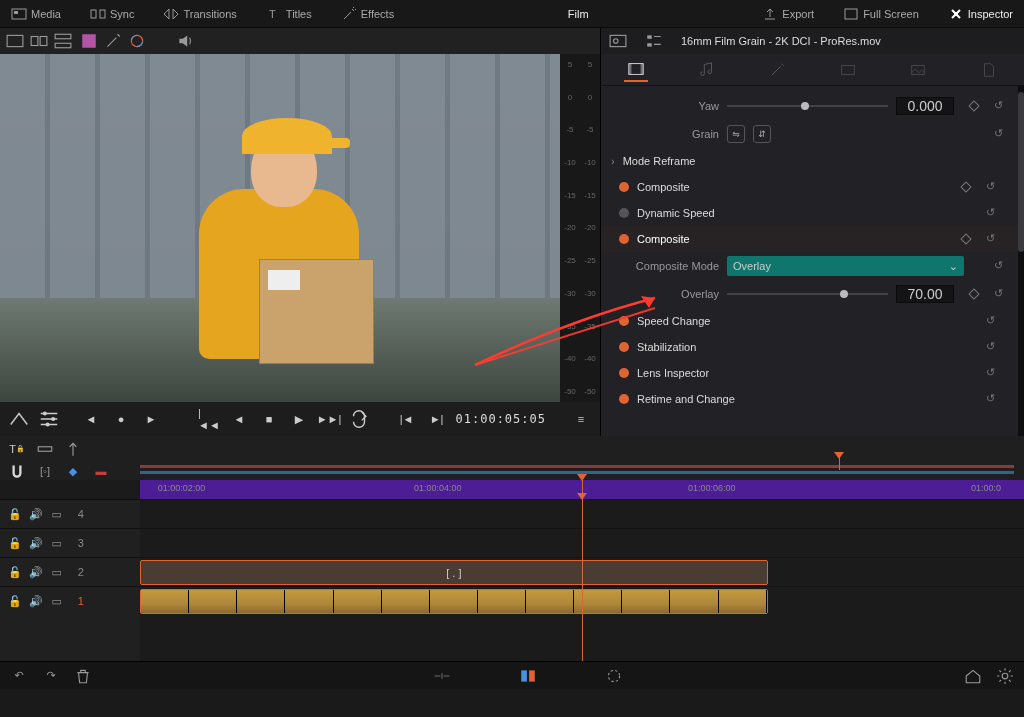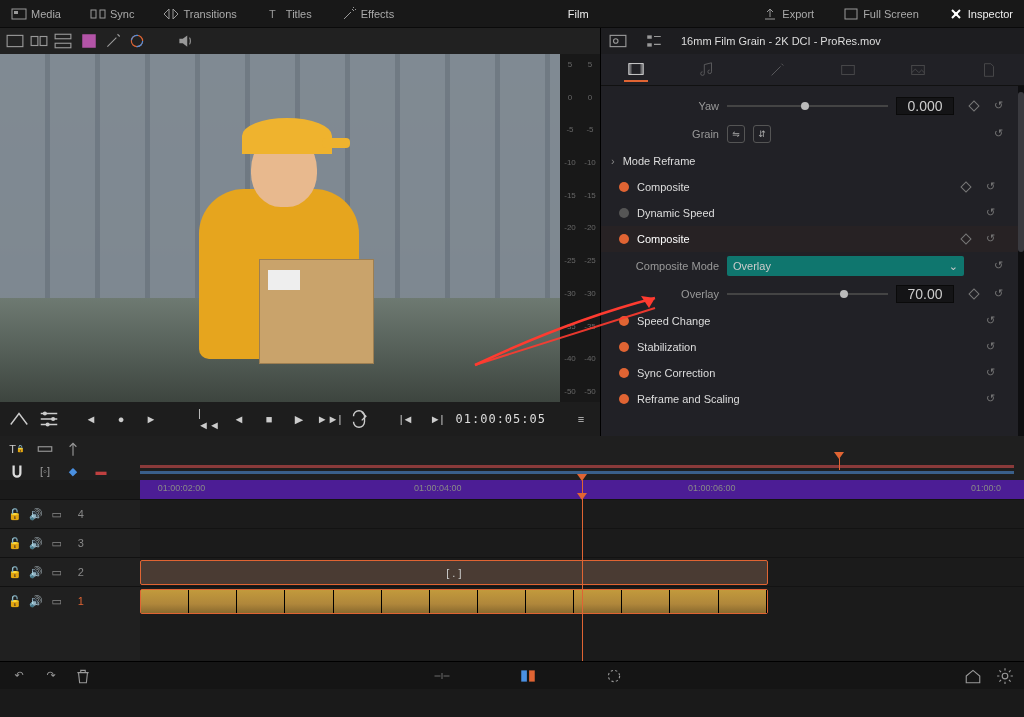--- a/index.html
+++ b/index.html
@@ -409,27 +409,27 @@
             <span class="reset">↺</span>
       </div>
       <div class="section">
         <span class="toggle"></span>
         <span>Stabilization</span>
         <div style="flex:1"></div>
             <span class="reset">↺</span>
       </div>
       <div class="section">
         <span class="toggle"></span>
-        <span>Sync Correction</span>
+        <span>Lens Inspector</span>
         <div style="flex:1"></div>
             <span class="reset">↺</span>
       </div>
       <div class="section">
         <span class="toggle"></span>
-        <span>Reframe and Scaling</span>
+        <span>Retime and Change</span>
         <div style="flex:1"></div>
             <span class="reset">↺</span>
       </div>
     </div>
     <div class="scroll">
           <div class="sthumb"></div>
         </div>
     </div>
   </div>
 </div>

